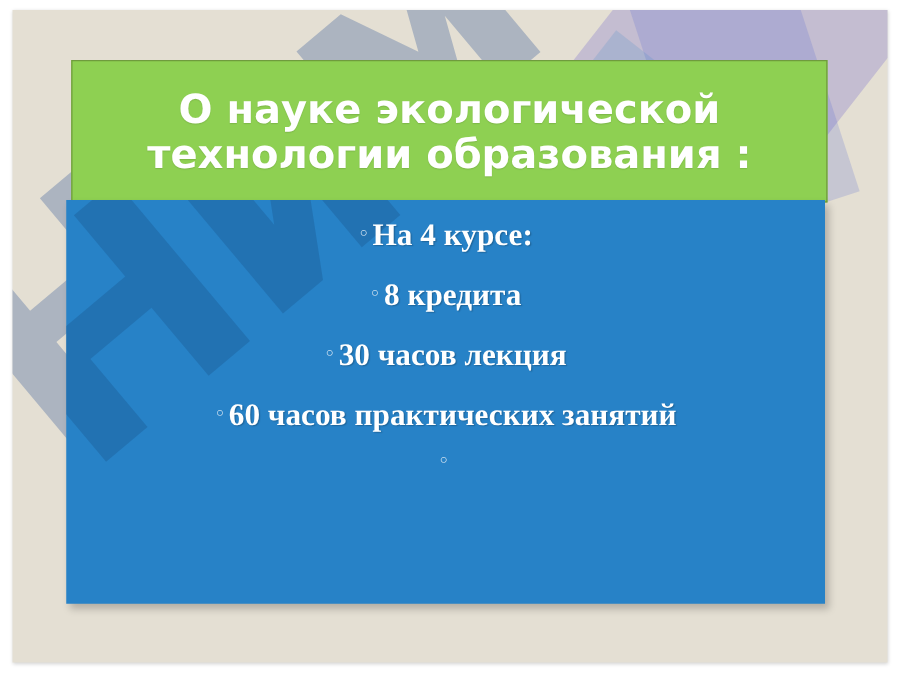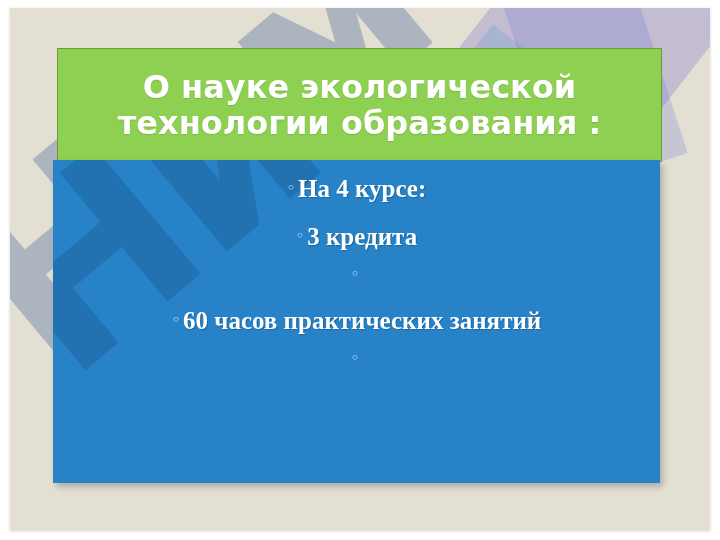--- a/index.html
+++ b/index.html
@@ -191,24 +191,25 @@
     <div class="body-box">
       <div class="body-wm">Нимот</div>
 
       <ul class="bullet-list">
         <li class="bullet-item">
           <span class="bullet-marker">◦</span>
           <span class="bullet-label">На 4 курсе:</span>
         </li>
         <li class="bullet-item">
           <span class="bullet-marker">◦</span>
-          <span class="bullet-label">3 кредита</span>
-        </li>
-        <li class="bullet-item">
-          <span class="bullet-marker">◦</span>
+          <span class="bullet-label">8 кредита</span>
+        </li>
+        <li class="bullet-item">
+          <span class="bullet-marker">◦</span>
+          <span class="bullet-label">30 часов лекция</span>
         </li>
         <li class="bullet-item">
           <span class="bullet-marker">◦</span>
           <span class="bullet-label">60 часов практических занятий</span>
         </li>
         <li class="bullet-item">
           <span class="bullet-marker">◦</span>
         </li>
       </ul>
     </div>

